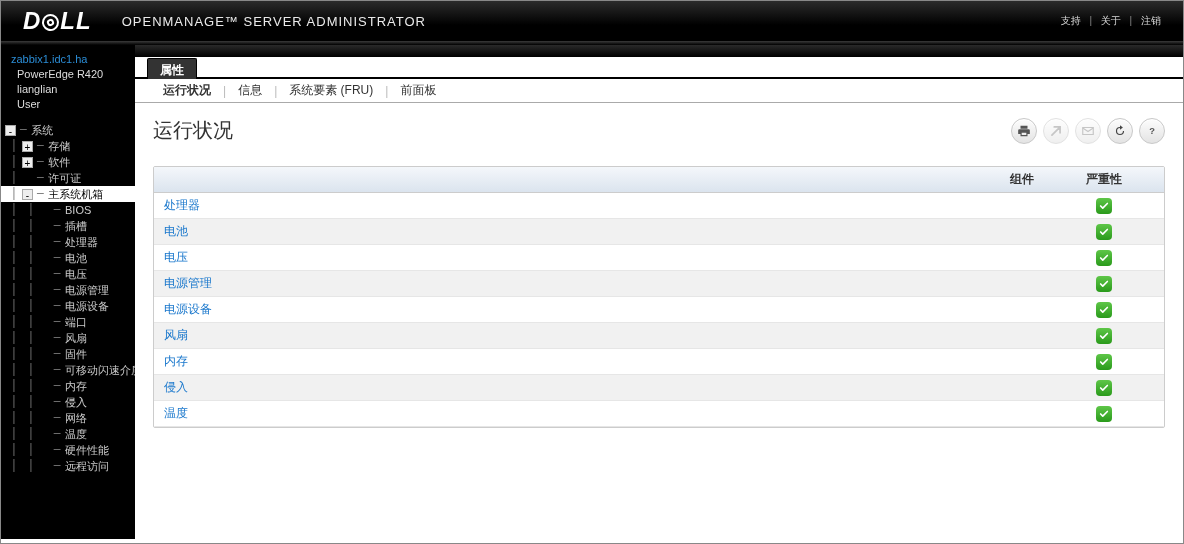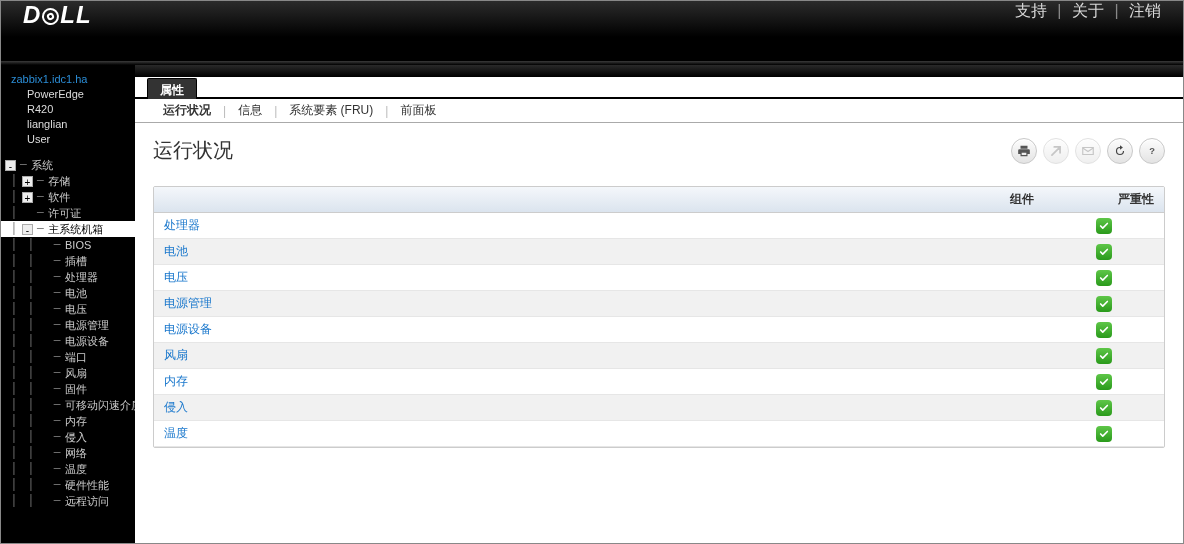--- a/index.html
+++ b/index.html
@@ -1,34 +1,34 @@
 <!DOCTYPE html>
 <html><head>
 <meta charset="utf-8">
 <style>
   * { box-sizing: border-box; }
   html, body { margin:0; padding:0; height:100%; font-family: Arial, "Microsoft YaHei", sans-serif; font-size:12px; color:#333; }
   body { width:1184px; height:544px; background:#fff; border:1px solid #888; overflow:hidden; position:relative; }
 
   
-  .banner { height:60px; background:linear-gradient(#2b2b2b,#000 60%,#000); color:#eee; display:flex; padding:0 22px; }
+  .banner { height:40px; background:linear-gradient(#2b2b2b,#000 60%,#000); color:#eee; display:flex; align-items:center; padding:0 22px; }
   .brand { font-size:24px; font-weight:bold; font-style:italic; color:#fff; letter-spacing:1px; }
   .brand .ell { display:inline-block; border:2.4px solid #fff; border-radius:50%; width:17px; height:17px; transform:rotate(-25deg); position:relative; top:2px; margin:0 1px; }
   .brand .ell::after { content:""; position:absolute; left:3.2px; top:3.2px; right:3.2px; bottom:3.2px; border:2px solid #fff; border-radius:50%; }
   .product { margin-left:30px; font-size:13px; letter-spacing:1px; color:#eaeaea; font-weight:500; }
-  .toplinks { margin-left:auto; color:#d8d8d8; font-size:16px; }
+  .toplinks { margin-left:auto; color:#d8d8d8; font-size:10px; }
   .toplinks span.sep { margin:0 6px; color:#888; }
   .toplinks a { color:#d8d8d8; cursor:pointer; }
 
   .banner-sep { height:4px; background:linear-gradient(#3a3a3a,#000); }
 
   .layout { display:flex; height:calc(100% - 48px); }
   .sidebar { width:134px; background:#000; color:#ccc; padding:6px 0 0 0; overflow:auto; font-size:11px; }
   .sidebar .host { color:#2b8dd6; padding:2px 10px; cursor:pointer; }
-  .sidebar .meta { color:#ddd; padding:0 26px; line-height:15px; }
+  .sidebar .meta { color:#ddd; padding:0 16px; line-height:15px; }
   .tree { margin-top:10px; }
   .tree-row { display:flex; align-items:center; height:16px; line-height:16px; padding-right:4px; cursor:pointer; white-space:nowrap; }
   .tree-row.sel { background:#fff; color:#000; }
   .toggle { width:11px; height:11px; background:#eee; color:#000; font-size:10px; line-height:11px; text-align:center; margin-right:4px; border:1px solid #aaa; flex:0 0 auto; }
   .toggle.empty { background:transparent; border-color:transparent; }
   .branch { color:#777; font-family:monospace; font-size:11px; letter-spacing:-1px; }
 
   .content { flex:1; background:#fff; display:flex; flex-direction:column; min-width:0; }
   .sub-banner { height:12px; background:linear-gradient(#2a2a2a,#000); }
   .tabs1 { display:flex; border-bottom:2px solid #000; background:#fff; height:22px; padding-left:12px; }
@@ -42,35 +42,36 @@
   .page-head { display:flex; align-items:center; }
   .page-title { font-size:20px; color:#333; }
   .toolbar { margin-left:auto; display:flex; gap:6px; }
   .tbtn { width:26px; height:26px; border-radius:13px; background:linear-gradient(#fdfdfd,#e3e3e3); border:1px solid #c8c8c8; display:flex; align-items:center; justify-content:center; color:#666; cursor:pointer; box-shadow:inset 0 1px 0 #fff; }
   .tbtn svg { width:14px; height:14px; display:block; }
   .tbtn.disabled { opacity:.55; cursor:default; }
 
   .grid-wrap { margin-top:22px; border:1px solid #ccc; border-radius:2px; overflow:hidden; }
   table.grid { width:100%; border-collapse:collapse; font-size:12px; }
   table.grid th { background:linear-gradient(#f4f7fb,#dbe4ee); text-align:right; padding:4px 10px; color:#333; font-weight:bold; border-bottom:1px solid #ccc; }
-  table.grid th.sev { width:120px; }
+  table.grid th.sev { text-align:center; width:120px; }
   .note-row td { background:#f2f2f2; color:#555; padding:5px 10px; border-bottom:1px solid #e3e3e3; }
   table.grid tbody tr:nth-child(odd) td.cell { background:#fff; }
   table.grid tbody tr:nth-child(even) td.cell { background:#f1f1f1; }
   td.cell { padding:4px 10px; border-bottom:1px solid #e6e6e6; }
   td.cell a { color:#1977cc; cursor:pointer; }
   td.sev { text-align:center; width:120px; }
   .ok-badge { display:inline-flex; width:16px; height:16px; border-radius:4px; background:linear-gradient(#5ec648,#2a9a1b); align-items:center; justify-content:center; }
   .ok-badge svg { width:10px; height:10px; }
 </style>
 </head>
 <body>
 
 <div class="banner">
   <span class="brand">D<span class="ell"></span>LL</span>
+  <span class="product">OPENMANAGE™ SERVER ADMINISTRATOR</span>
   <span class="toplinks">
     <a>支持</a>
     <span class="sep">|</span>
     <a>关于</a>
     <span class="sep">|</span>
     <a>注销</a>
   </span>
 </div>
 <div class="banner-sep"></div>
 

